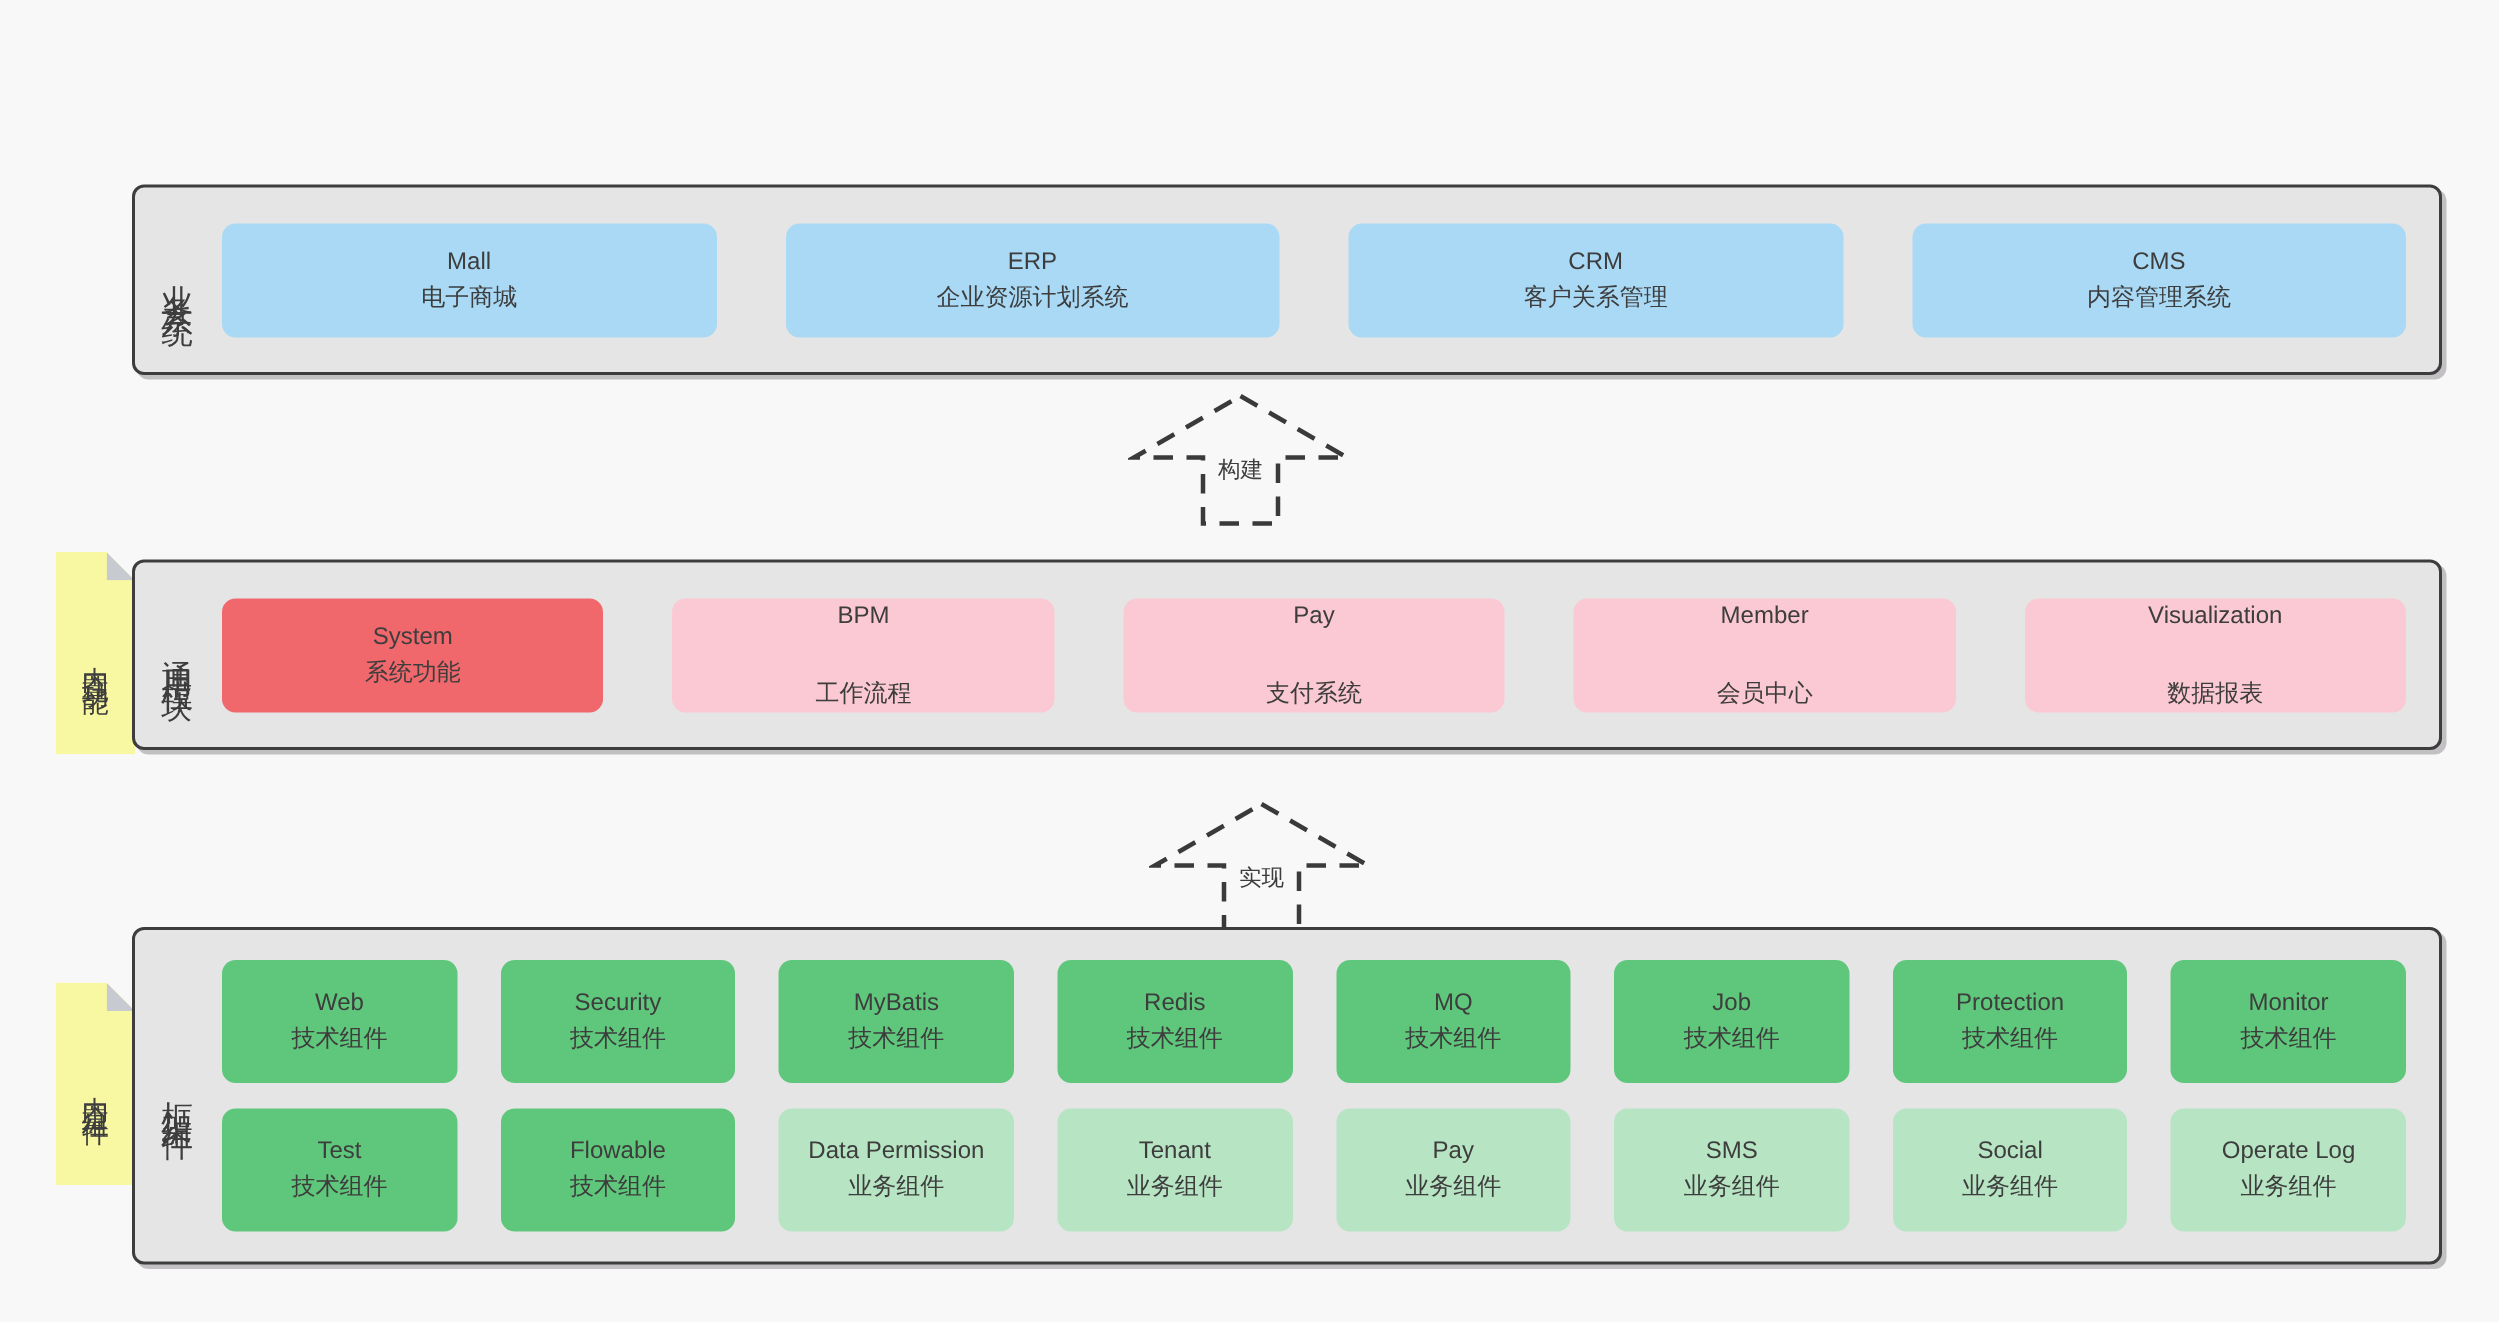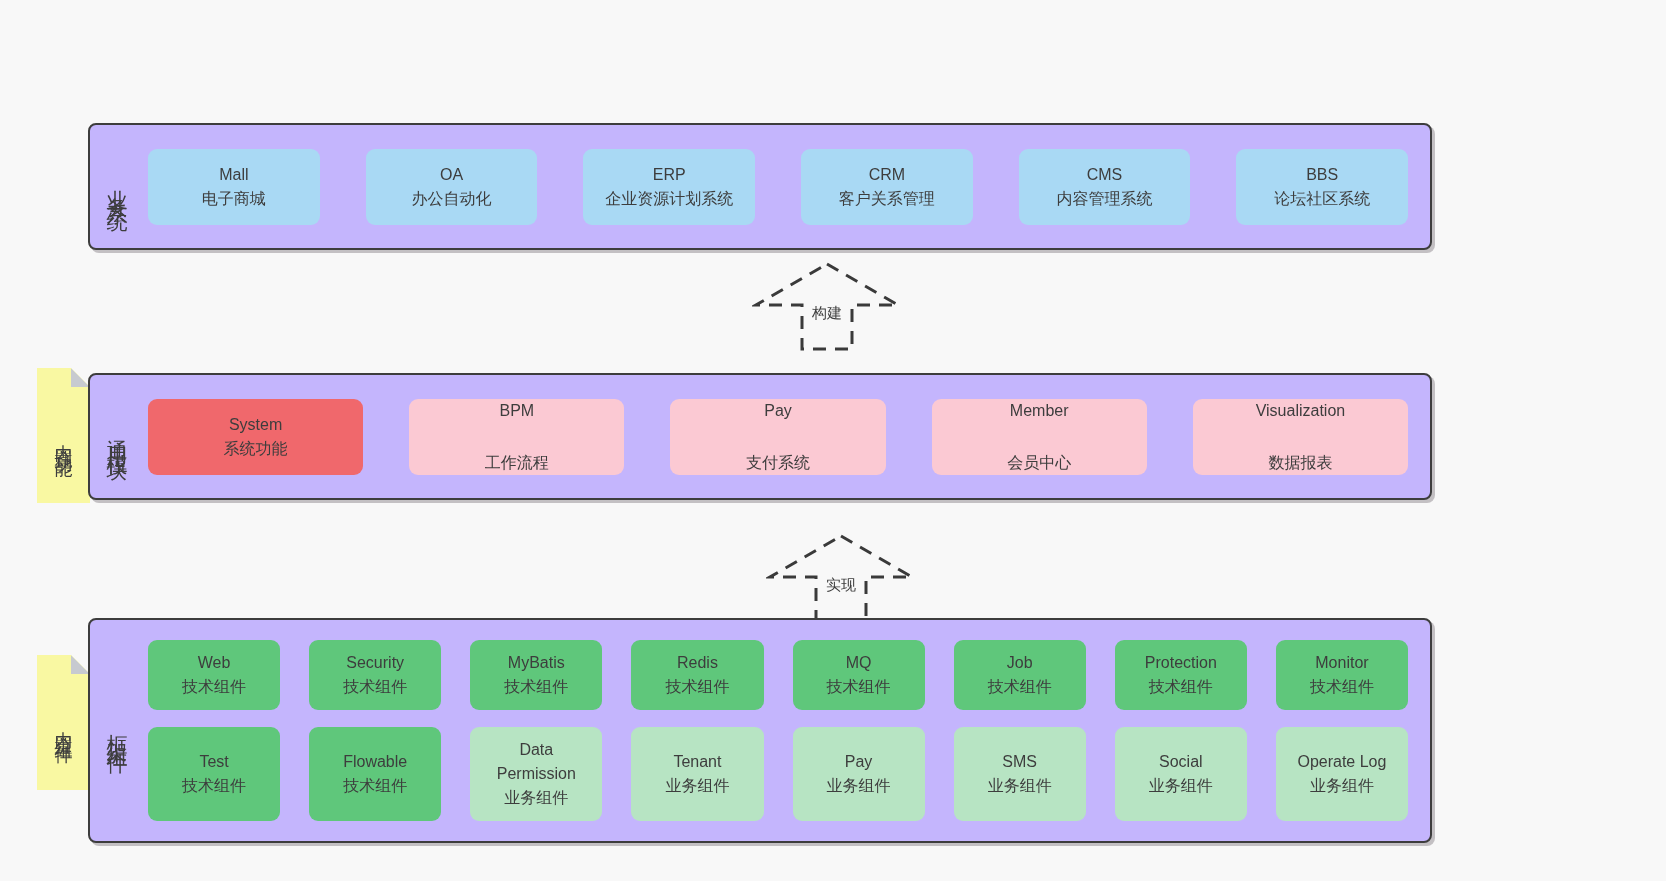--- a/index.html
+++ b/index.html
@@ -11,23 +11,23 @@
   .canvas {
     position:relative;
     width:1666px; height:881px;
     background:#f8f8f8;
     overflow:hidden;
   }
 
   
   .section {
     position:absolute;
-    left:88px; width:1344px;
+    left:88px; width:1540px;
     box-sizing:border-box;
-    background:#c4b5fd;
+    background:#e5e5e5;
     border:2px solid #3d3d3d;
     border-radius:8px;
     box-shadow:3px 3px 0 rgba(130,125,130,0.45);
     display:flex;
     z-index:2;
   }
   .section-label {
     width:54px;
     display:flex; align-items:center; justify-content:center;
     writing-mode:vertical-rl;
@@ -128,38 +128,30 @@
   </div>
 
   <div class="section" style="top:123px; height:127px;">
     <div class="section-label">业务系统</div>
     <div class="section-body">
       <div class="box v-blue">
         <span class="box-name">Mall</span>
         <span class="box-desc">电子商城</span>
       </div>
       <div class="box v-blue">
-        <span class="box-name">OA</span>
-        <span class="box-desc">办公自动化</span>
-      </div>
-      <div class="box v-blue">
         <span class="box-name">ERP</span>
         <span class="box-desc">企业资源计划系统</span>
       </div>
       <div class="box v-blue">
         <span class="box-name">CRM</span>
         <span class="box-desc">客户关系管理</span>
       </div>
       <div class="box v-blue">
         <span class="box-name">CMS</span>
         <span class="box-desc">内容管理系统</span>
-      </div>
-      <div class="box v-blue">
-        <span class="box-name">BBS</span>
-        <span class="box-desc">论坛社区系统</span>
       </div>
     </div>
   </div>
 
   <div class="arrow" style="left:752px; top:259px;">
     <svg viewBox="0 0 150 94">
       <polygon points="75,5 146,46 100,46 100,90 50,90 50,46 4,46" fill="none" stroke="#3a3a3a" stroke-width="3" stroke-dasharray="13 9"></polygon>
     </svg>
     <span class="arrow-label">构建</span>
   </div>

